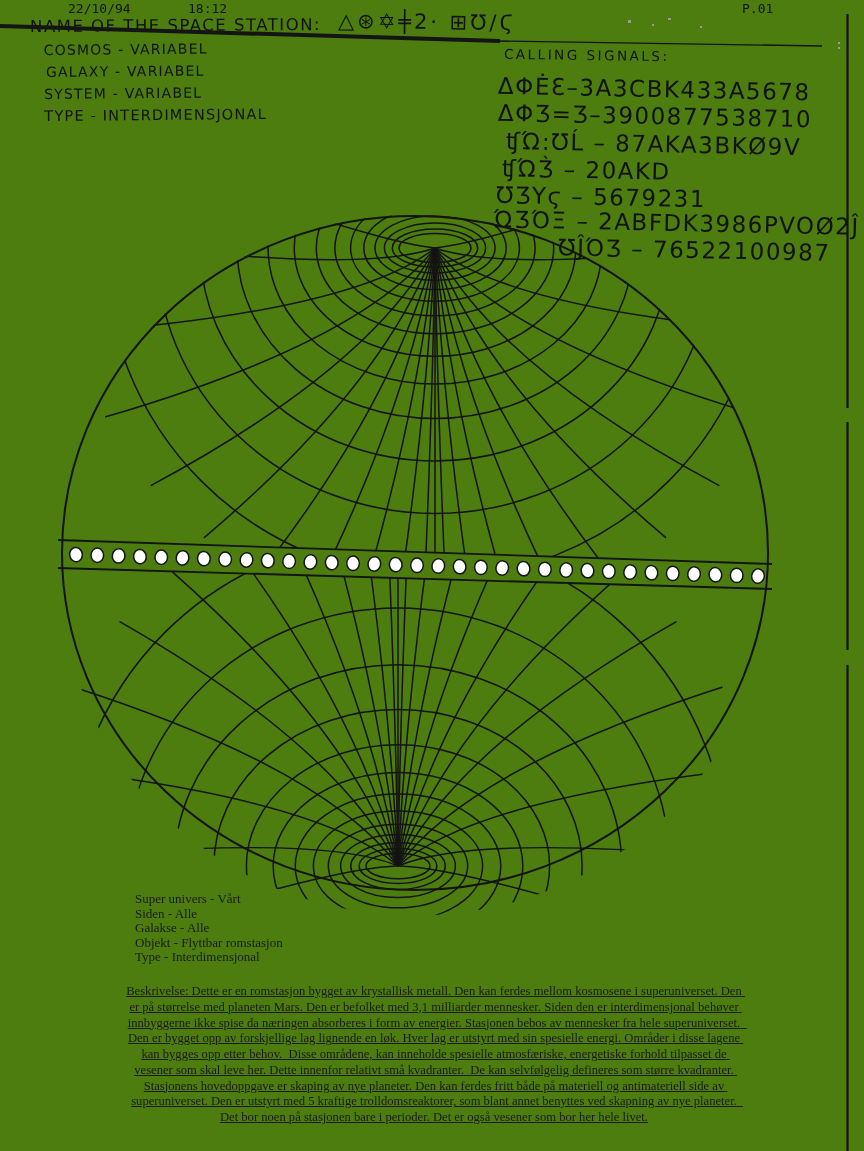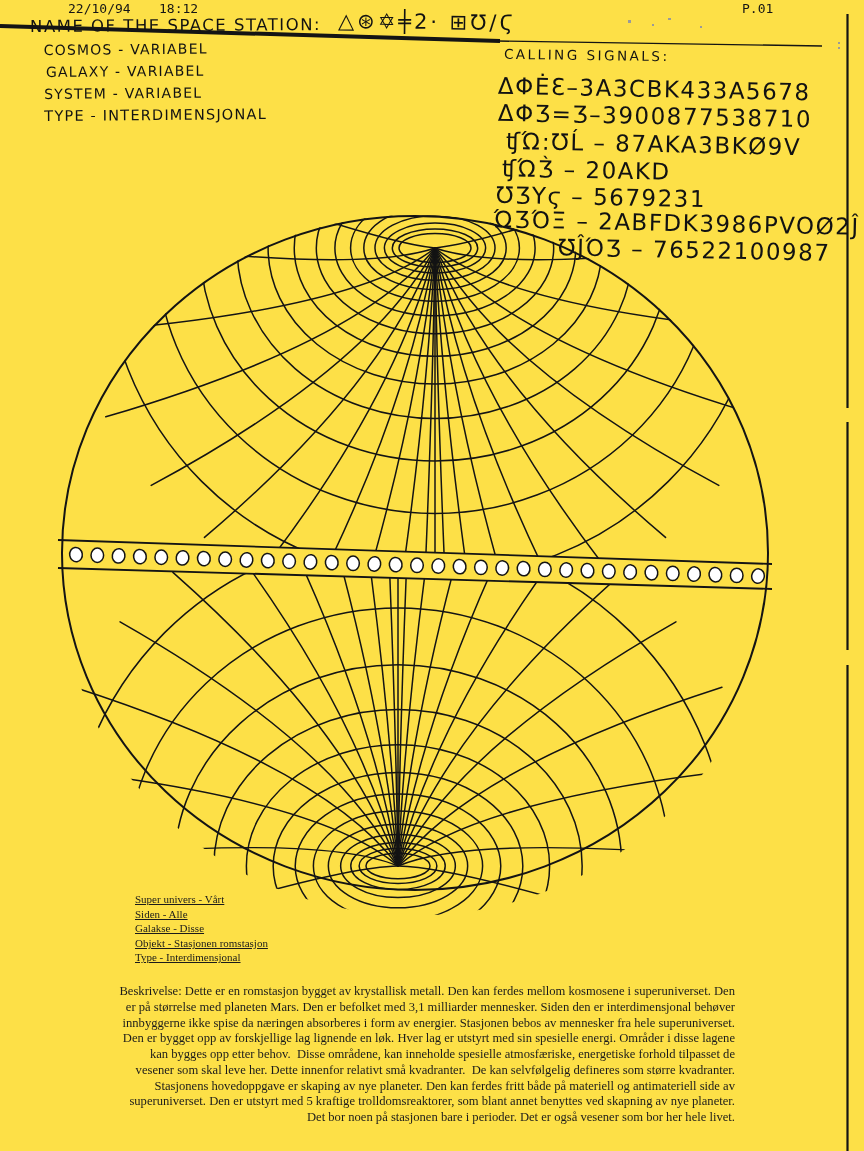--- a/index.html
+++ b/index.html
@@ -1,48 +1,48 @@
 <!DOCTYPE html>
 <html><head>
 <meta charset="utf-8">
 <style>
   html,body{margin:0;padding:0;background:#ffffff;}
   .page{
-    position:relative;width:864px;height:1151px;background:#fde047;
+    position:relative;width:864px;height:1151px;background:#4d7c0f;
     overflow:hidden;font-family:"Liberation Serif",serif;color:#101010;
   }
   .abs{position:absolute;}
   .txt{z-index:2;}
   
   .fax{font-family:"DejaVu Sans Mono",monospace;font-size:13px;color:#151515;}
   .fax-date{left:68px;top:1px;}
-  .fax-time{left:159px;top:1px;}
+  .fax-time{left:188px;top:1px;}
   .fax-page{left:742px;top:1px;text-align:center;}
   
   .hand{font-family:"DejaVu Sans",sans-serif;color:#121212;white-space:nowrap;}
   .title-label{left:30px;top:16px;font-size:16.5px;letter-spacing:1.5px;transform:rotate(-0.4deg);}
   .title-symbols{left:338px;top:10px;font-size:21px;letter-spacing:3px;transform:rotate(0.6deg);}
   .meta-block{left:44px;top:38px;transform:rotate(-0.5deg);}
   .meta-line{font-size:14px;letter-spacing:1.2px;line-height:22px;height:22px;}
   .meta-line:nth-child(2){margin-left:2px;}
   .meta-line:nth-child(4){font-size:14.5px;}
   .calling-header{left:504px;top:47px;font-size:13.5px;letter-spacing:2.5px;transform:rotate(0.8deg);}
   .sig-line{font-size:23px;letter-spacing:1.5px;transform:rotate(1.2deg);}
   .sig-0{left:498px;top:76px;}
   .sig-1{left:498px;top:103px;}
   .sig-2{left:506px;top:131px;}
   .sig-3{left:502px;top:157px;}
   .sig-4{left:496px;top:184px;}
   .sig-5{left:494px;top:210px;}
   .sig-6{left:558px;top:237px;}
   
-  .info-block{left:135px;top:892px;font-size:11px;line-height:14.6px;color:#1b1b1b;text-decoration:underline;}
+  .info-block{left:135px;top:892px;font-size:13px;line-height:14.6px;color:#1b1b1b;}
   .description{
-    left:119px;top:984px;width:616px;font-size:12.6px;line-height:15.75px;
-    color:#1b1b1b;white-space:pre-wrap;text-align:right;
+    left:126px;top:984px;width:616px;font-size:12.6px;line-height:15.75px;
+    color:#1b1b1b;white-space:pre-wrap;text-align:center;text-decoration:underline;
   }
   
   #scan-svg{position:absolute;left:0;top:0;z-index:4;pointer-events:none;}
 </style>
 </head>
 <body>
 
 <div class="page">
 
   <div class="abs txt fax fax-date">22/10/94</div>
@@ -64,22 +64,22 @@
   <div class="abs txt hand sig-line sig-1">ΔΦƷ=Ʒ–3900877538710</div>
   <div class="abs txt hand sig-line sig-2">ʧΏ:ƱĹ – 87AKA3BKØ9V</div>
   <div class="abs txt hand sig-line sig-3">ʧΏƷ̀ – 20AKD</div>
   <div class="abs txt hand sig-line sig-4">ƱƷΥϛ – 5679231</div>
   <div class="abs txt hand sig-line sig-5">ΏƷΌΞ – 2ABFDK3986PVOØ2Ĵ</div>
   <div class="abs txt hand sig-line sig-6">ƱĴΌƷ – 76522100987</div>
 
   <div class="abs txt info-block">
     <div>Super univers - Vårt</div>
     <div>Siden - Alle</div>
-    <div>Galakse - Disse</div>
-    <div>Objekt - Stasjonen romstasjon</div>
+    <div>Galakse - Alle</div>
+    <div>Objekt - Flyttbar romstasjon</div>
     <div>Type - Interdimensjonal</div>
   </div>
 
   <div class="abs txt description">Beskrivelse: Dette er en romstasjon bygget av krystallisk metall. Den kan ferdes mellom kosmosene i superuniverset. Den er på størrelse med planeten Mars. Den er befolket med 3,1 milliarder mennesker. Siden den er interdimensjonal behøver innbyggerne ikke spise da næringen absorberes i form av energier. Stasjonen bebos av mennesker fra hele superuniverset.  Den er bygget opp av forskjellige lag lignende en løk. Hver lag er utstyrt med sin spesielle energi. Områder i disse lagene kan bygges opp etter behov.  Disse områdene, kan inneholde spesielle atmosfæriske, energetiske forhold tilpasset de vesener som skal leve her. Dette innenfor relativt små kvadranter.  De kan selvfølgelig defineres som større kvadranter. Stasjonens hovedoppgave er skaping av nye planeter. Den kan ferdes fritt både på materiell og antimateriell side av superuniverset. Den er utstyrt med 5 kraftige trolldomsreaktorer, som blant annet benyttes ved skapning av nye planeter.  Det bor noen på stasjonen bare i perioder. Det er også vesener som bor her hele livet.</div>
 
   <svg id="scan-svg" width="864" height="1151" viewBox="0 0 864 1151">
       <defs>
         <clipPath id="clipTop">
           <path d="M 62,540 A 353,337 0 0 1 768,564 Z"></path>
         </clipPath>

